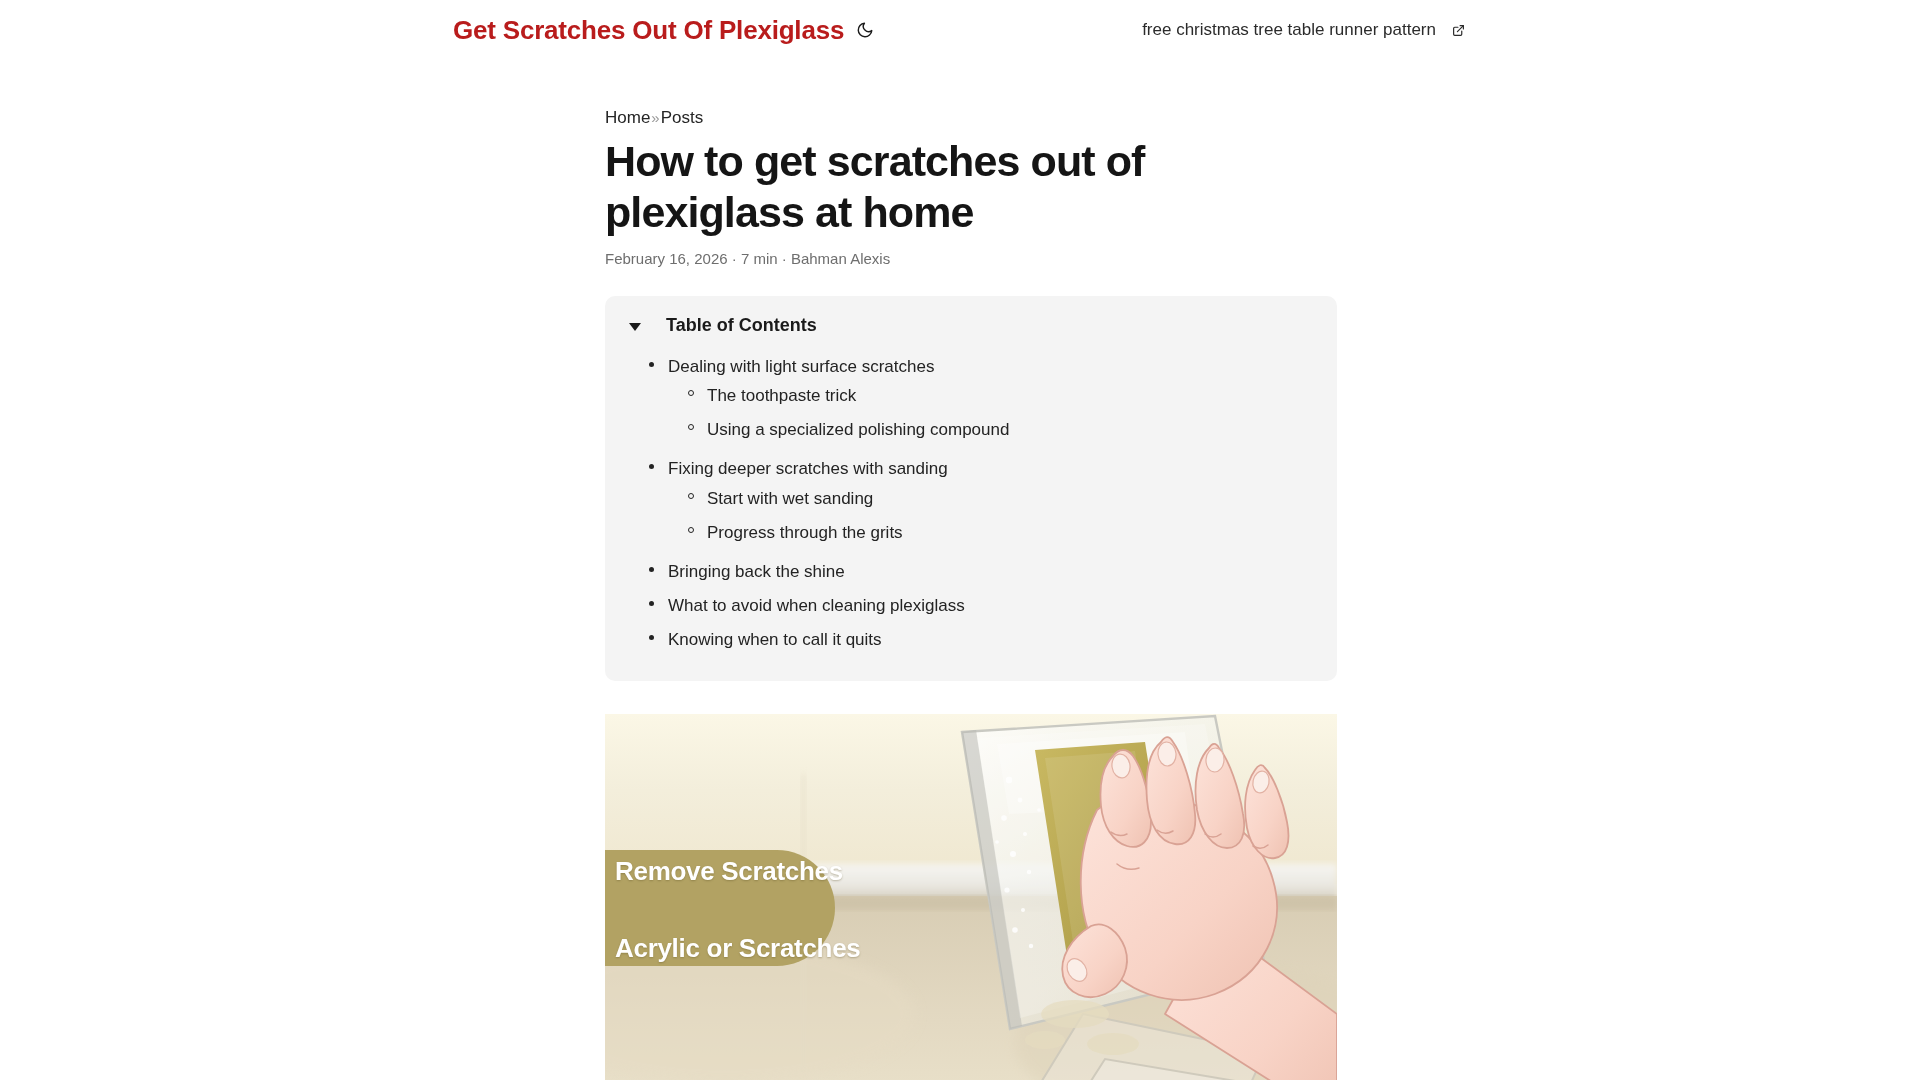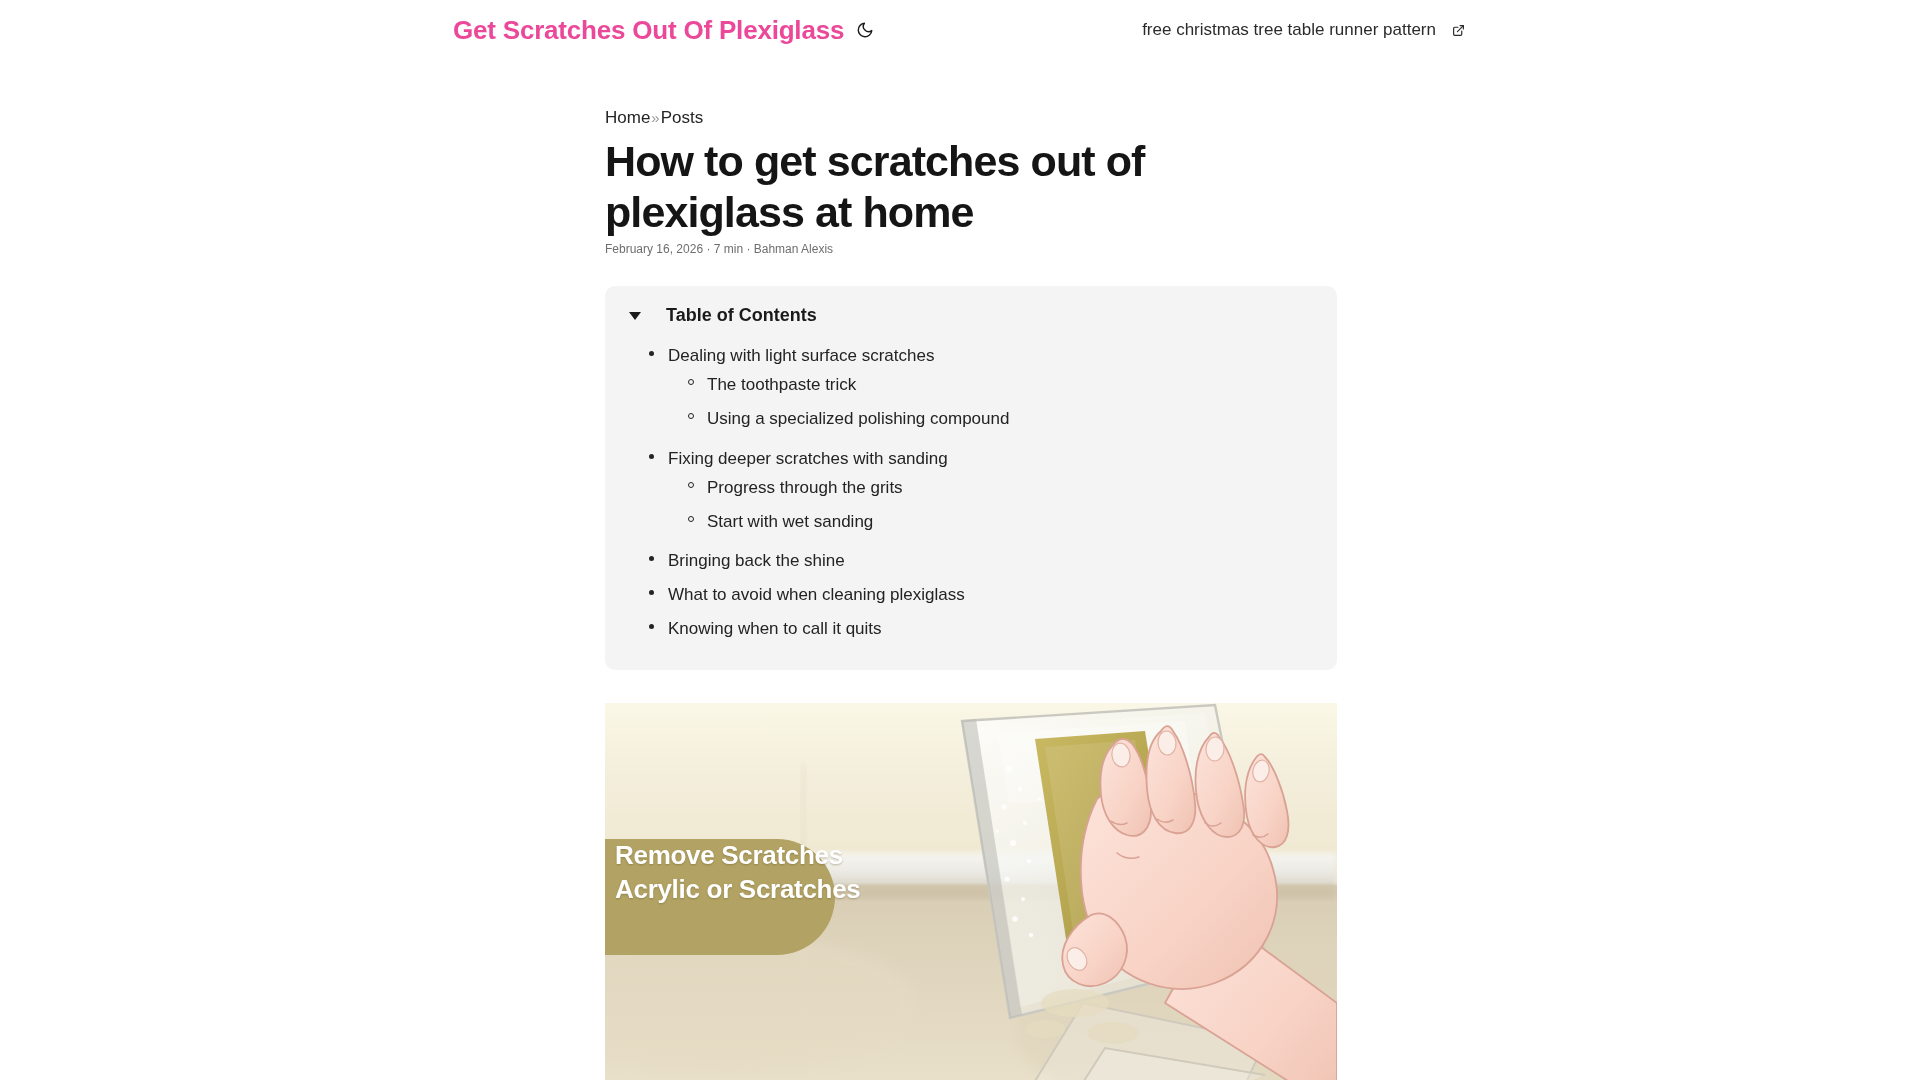--- a/index.html
+++ b/index.html
@@ -34,21 +34,21 @@
   }
   .brand-block {
     display: flex;
     align-items: center;
     gap: 10px;
   }
   .site-title {
     font-size: 26px;
     font-weight: bold;
     letter-spacing: -0.2px;
-    color: #ec4899;
+    color: #b91c1c;
     line-height: 1;
     white-space: nowrap;
     text-decoration: none;
   }
   .theme-toggle {
     display: inline-flex;
     align-items: center;
     justify-content: center;
     width: 22px;
     height: 22px;
@@ -109,22 +109,22 @@
     margin-top: 8px;
     font-size: 43px;
     font-weight: bold;
     line-height: 1.17;
     letter-spacing: -0.9px;
     color: #151515;
     max-width: 710px;
   }
 
   .post-meta {
-    margin-top: 5px;
-    font-size: 12px;
+    margin-top: 12px;
+    font-size: 15px;
     color: #6e6e6e;
     line-height: 1.3;
     white-space: nowrap;
   }
 
   
   .toc {
     margin-top: 28px;
     width: 732px;
     background: #f4f4f4;
@@ -221,22 +221,23 @@
   .feature-caption-bar {
     position: absolute;
     left: -64px;
     top: 136px;
     width: 294px;
     height: 116px;
     background: #b2a263;
     border-radius: 58px;
     display: flex;
     flex-direction: column;
-    justify-content: flex-start;
+    justify-content: flex-end;
     padding-left: 74px;
+    gap: 44px;
   }
   .feature-caption-bar .cap-line {
     color: #ffffff;
     font-weight: bold;
     font-size: 26px;
     line-height: 1.3;
     letter-spacing: -0.3px;
     white-space: nowrap;
     text-shadow: 0 1px 2px rgba(90,78,35,0.35);
   }
@@ -303,25 +304,25 @@
             </li>
           </ul>
         </li>
 
         <li>
           <span class="bullet"></span>
           <a class="toc-link" href="#">Fixing deeper scratches with sanding</a>
           <ul class="toc-sublist">
             <li>
               <span class="bullet-hollow"></span>
-              <a class="toc-link" href="#">Progress through the grits</a>
+              <a class="toc-link" href="#">Start with wet sanding</a>
             </li>
             <li>
               <span class="bullet-hollow"></span>
-              <a class="toc-link" href="#">Start with wet sanding</a>
+              <a class="toc-link" href="#">Progress through the grits</a>
             </li>
           </ul>
         </li>
 
         <li>
           <span class="bullet"></span>
           <a class="toc-link" href="#">Bringing back the shine</a>
         </li>
 
         <li>

